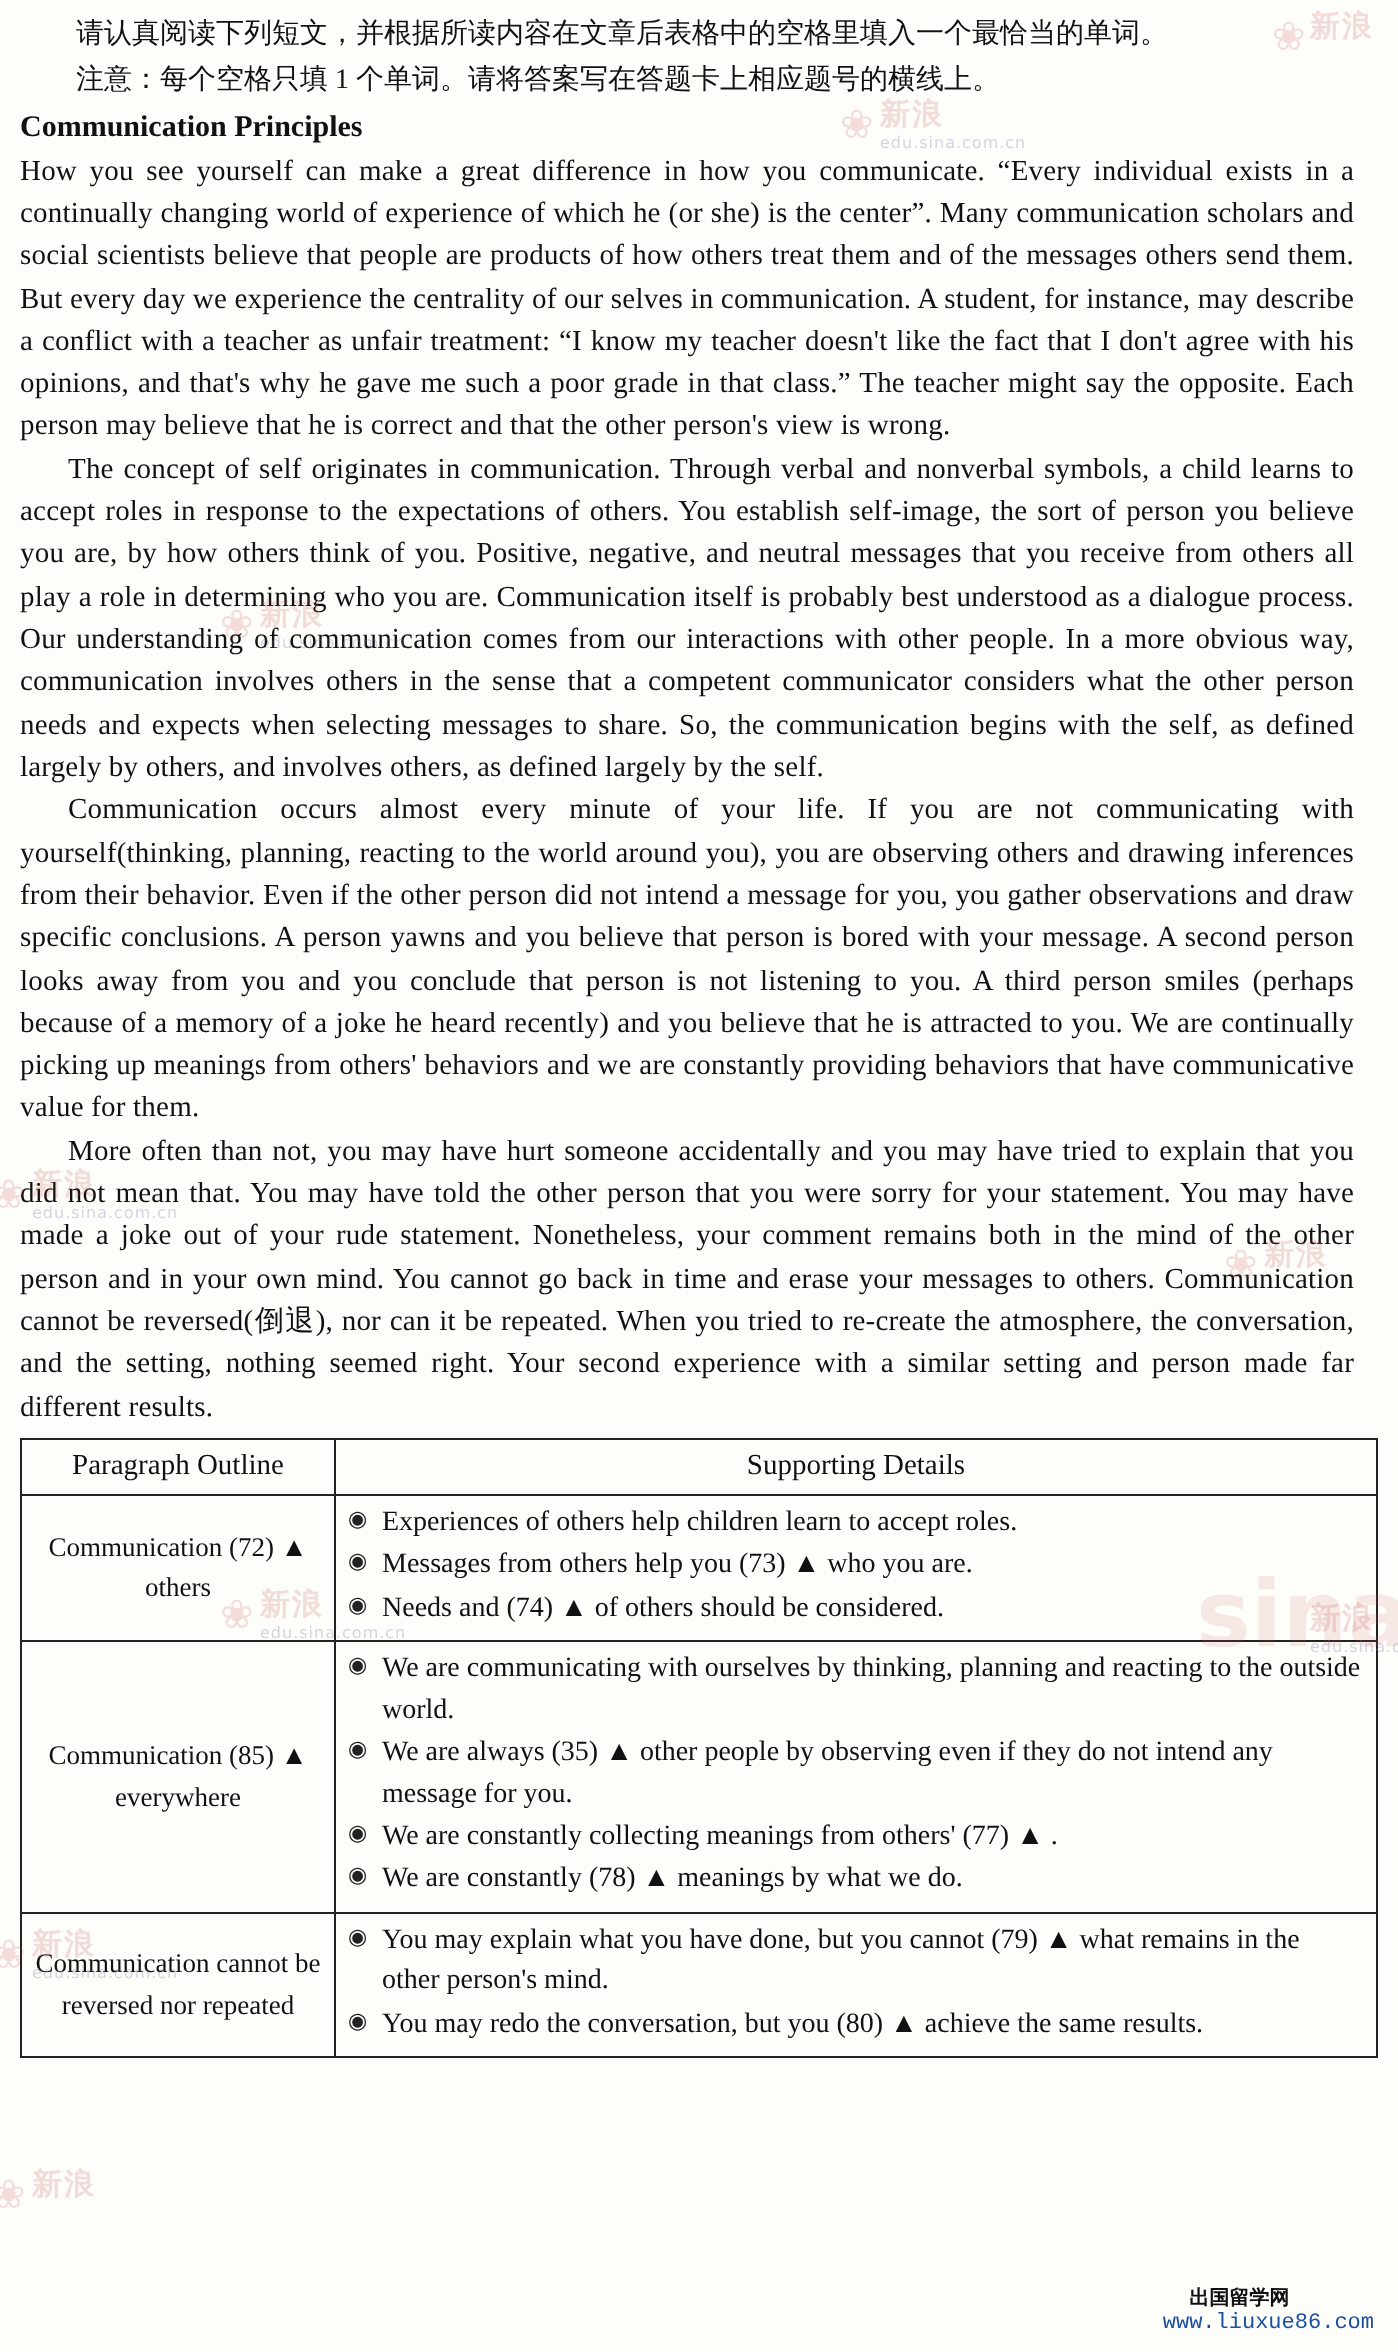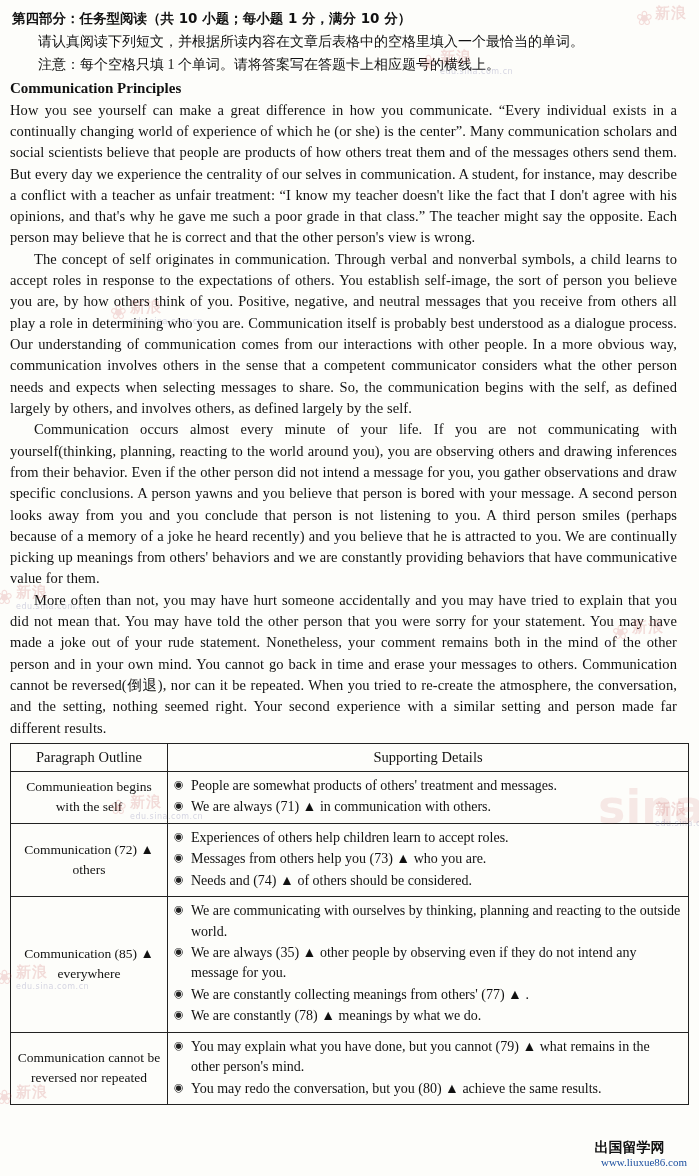--- a/index.html
+++ b/index.html
@@ -148,26 +148,26 @@
   
   .footer {
     position: absolute;
     right: 12px;
     bottom: 6px;
     text-align: center;
     line-height: 1.25;
   }
   .footer .f1 {
     font-family: "DejaVu Sans", sans-serif;
-    font-size: 14px;
+    font-size: 10px;
     font-weight: bold;
     color: #111;
   }
   .footer .f2 {
-    font-family: Liberation Serif, serif;
+    font-family: Liberation Mono, monospace;
     font-size: 11px;
     color: #1b4fa0;
     margin-left: 29px;
   }
 </style>
 </head>
 <body>
 
 <div class="page">
 
@@ -191,47 +191,37 @@
 
   <div class="wm-flower" style="left:-4px; top:965px;">❀</div>
   <div class="wm" style="left:16px; top:963px; font-size:15px;"><span class="cn">新浪</span><span class="wm-sub">edu.sina.com.cn</span></div>
 
   <div class="wm-flower" style="left:-4px; top:1085px;">❀</div>
   <div class="wm" style="left:16px; top:1083px; font-size:15px;"><span class="cn">新浪</span></div>
 
   <div class="wm-big" style="left:598px; top:780px;"><span>sina</span></div>
   <div class="wm" style="left:655px; top:800px; font-size:15px;"><span class="cn">新浪</span><span class="wm-sub">edu.sina.com.cn</span></div>
 
-  <div class="sec-title">第四部分：任务型阅读（共 10 小题；每小题 1 分，满分 10 分）</div>
   <div class="directions">请认真阅读下列短文，并根据所读内容在文章后表格中的空格里填入一个最恰当的单词。</div>
   <div class="note">注意：每个空格只填 1 个单词。请将答案写在答题卡上相应题号的横线上。</div>
   <div class="passage-title">Communication Principles</div>
 
   <p class="body">How you see yourself can make a great difference in how you communicate. “Every individual exists in a continually changing world of experience of which he (or she) is the center”. Many communication scholars and social scientists believe that people are products of how others treat them and of the messages others send them. But every day we experience the centrality of our selves in communication. A student, for instance, may describe a conflict with a teacher as unfair treatment: “I know my teacher doesn't like the fact that I don't agree with his opinions, and that's why he gave me such a poor grade in that class.” The teacher might say the opposite. Each person may believe that he is correct and that the other person's view is wrong.</p>
   <p class="body indent">The concept of self originates in communication. Through verbal and nonverbal symbols, a child learns to accept roles in response to the expectations of others. You establish self-image, the sort of person you believe you are, by how others think of you. Positive, negative, and neutral messages that you receive from others all play a role in determining who you are. Communication itself is probably best understood as a dialogue process. Our understanding of communication comes from our interactions with other people. In a more obvious way, communication involves others in the sense that a competent communicator considers what the other person needs and expects when selecting messages to share. So, the communication begins with the self, as defined largely by others, and involves others, as defined largely by the self.</p>
   <p class="body indent">Communication occurs almost every minute of your life. If you are not communicating with yourself(thinking, planning, reacting to the world around you), you are observing others and drawing inferences from their behavior. Even if the other person did not intend a message for you, you gather observations and draw specific conclusions. A person yawns and you believe that person is bored with your message. A second person looks away from you and you conclude that person is not listening to you. A third person smiles (perhaps because of a memory of a joke he heard recently) and you believe that he is attracted to you. We are continually picking up meanings from others' behaviors and we are constantly providing behaviors that have communicative value for them.</p>
   <p class="body indent">More often than not, you may have hurt someone accidentally and you may have tried to explain that you did not mean that. You may have told the other person that you were sorry for your statement. You may have made a joke out of your rude statement. Nonetheless, your comment remains both in the mind of the other person and in your own mind. You cannot go back in time and erase your messages to others. Communication cannot be reversed(倒退), nor can it be repeated. When you tried to re-create the atmosphere, the conversation, and the setting, nothing seemed right. Your second experience with a similar setting and person made far different results.</p>
 
   <table class="outline">
     <thead>
       <tr>
         <th class="col-outline">Paragraph Outline</th>
         <th>Supporting Details</th>
       </tr>
     </thead>
     <tbody>
-      <tr>
-        <td class="col-outline">Communieation begins with the self</td>
-        <td class="col-details">
-          <ul class="details">
-            <li>People are somewhat products of others' treatment and messages.</li>
-            <li>We are always (71) ▲ in communication with others.</li>
-          </ul>
-        </td>
-      </tr>
       <tr>
         <td class="col-outline">Communication (72) ▲ others</td>
         <td class="col-details">
           <ul class="details">
             <li>Experiences of others help children learn to accept roles.</li>
             <li>Messages from others help you (73) ▲ who you are.</li>
             <li>Needs and (74) ▲ of others should be considered.</li>
           </ul>
         </td>
       </tr>

